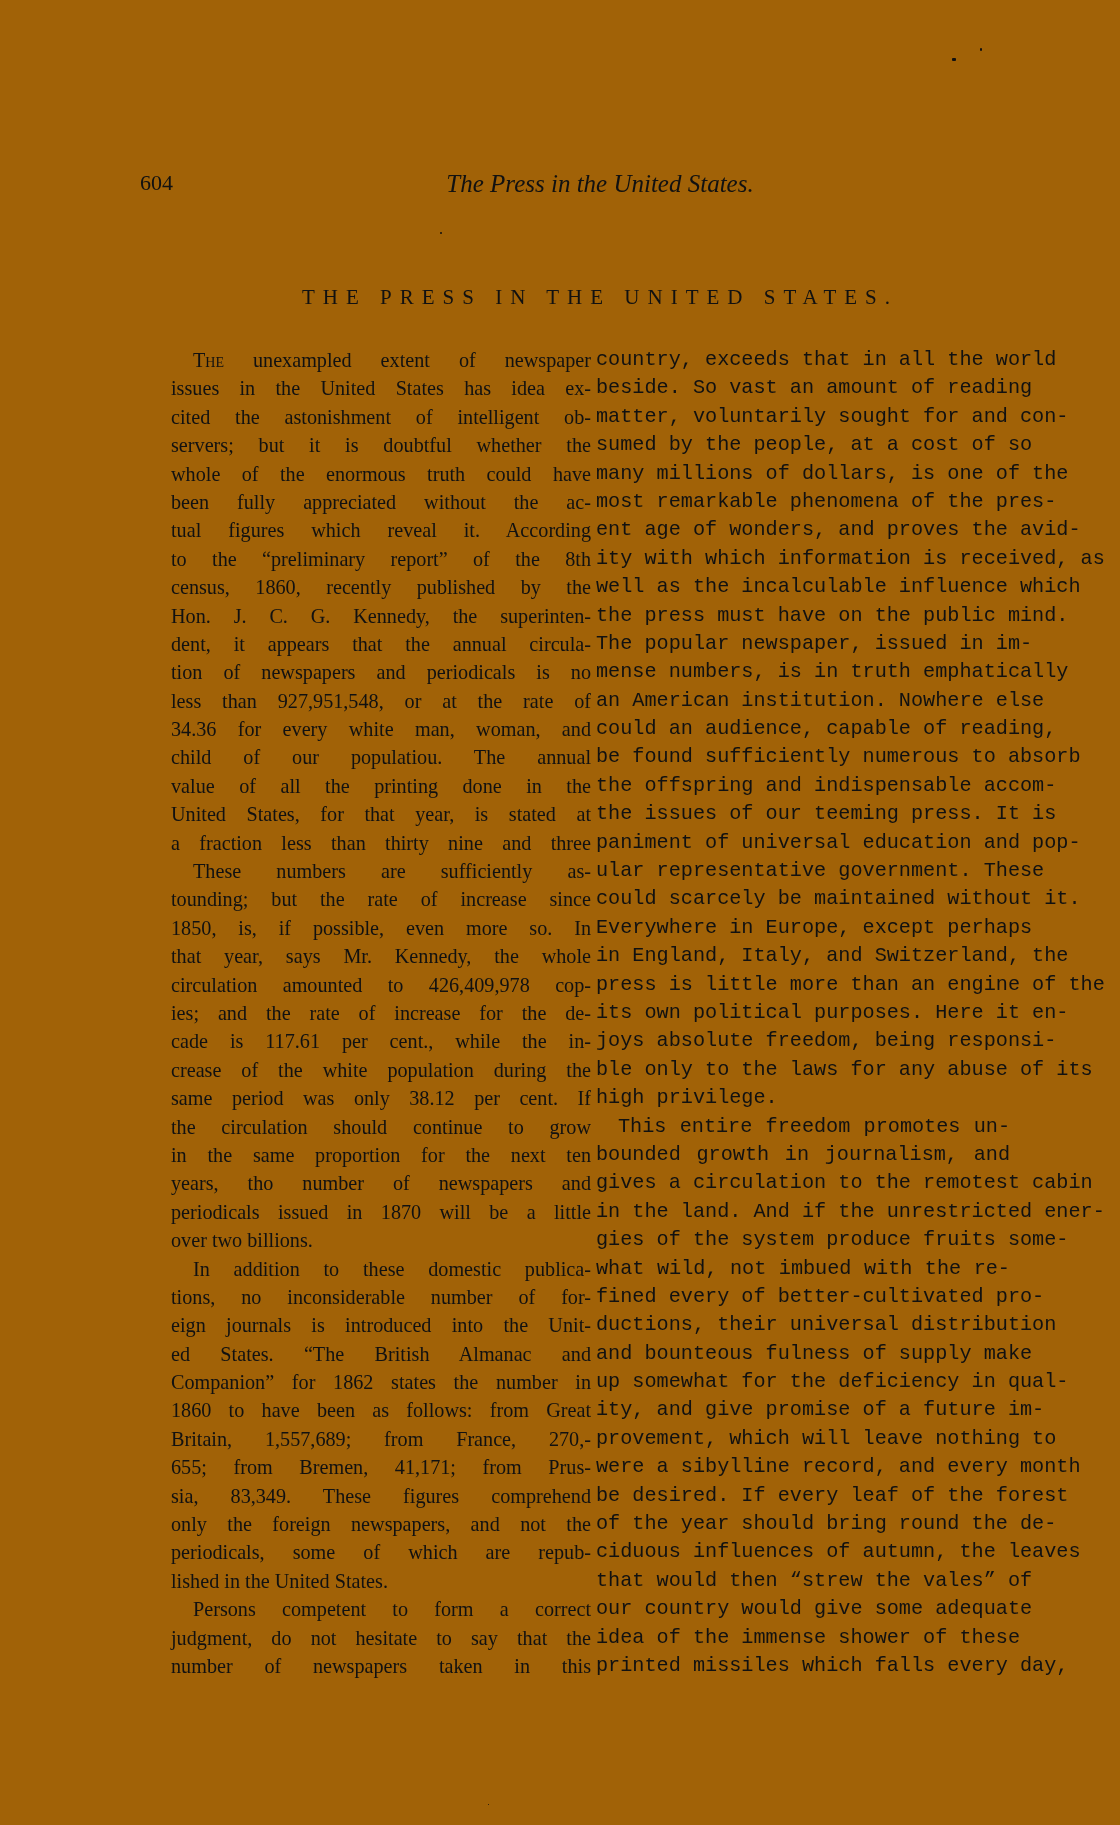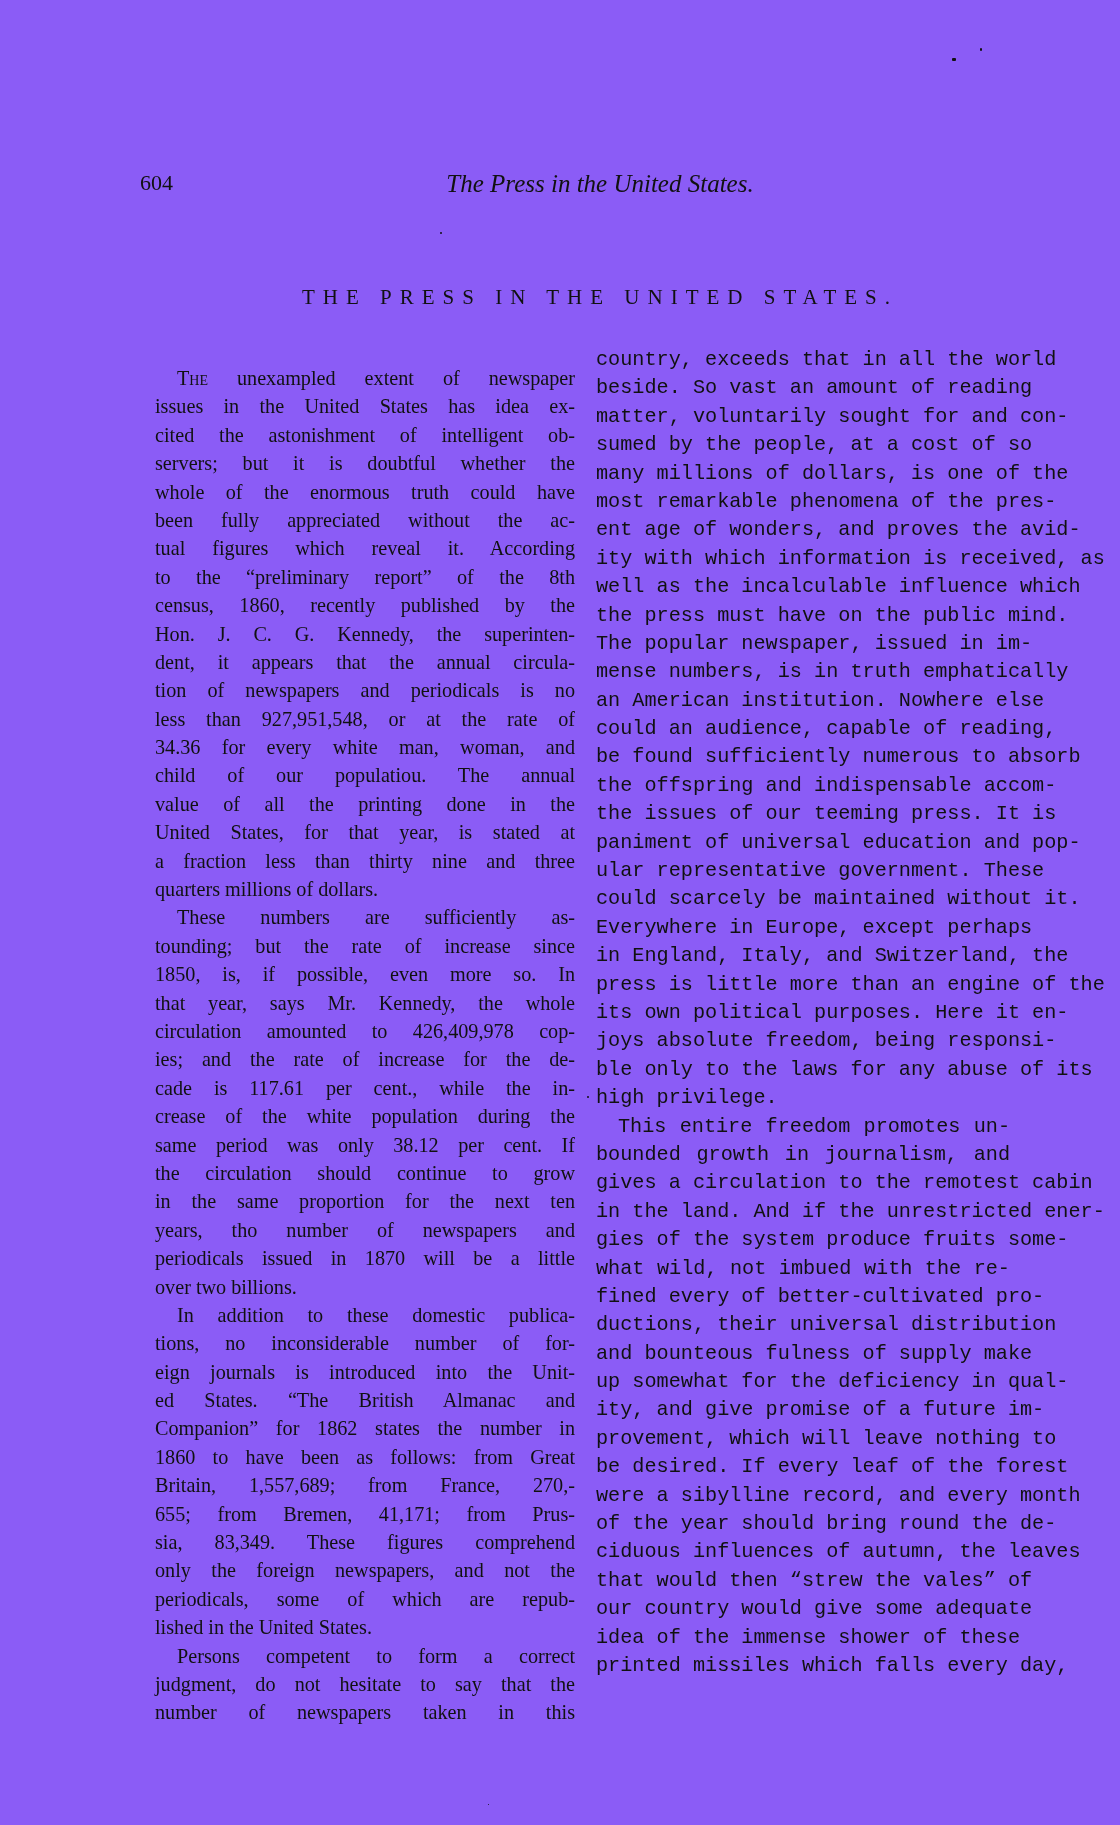--- a/index.html
+++ b/index.html
@@ -1,23 +1,23 @@
 <!DOCTYPE html>
 <html><head>
 <meta charset="utf-8">
 <style>
   html, body { margin: 0; padding: 0; background: #ffffff; }
   body { width: 1120px; height: 1825px; position: relative; overflow: hidden; color: #111; }
-  .page { position: absolute; left: 0; top: 0; width: 1120px; height: 1825px; background: #8b5cf6; }
+  .page { position: absolute; left: 0; top: 0; width: 1120px; height: 1825px; background: #a16207; }
   .running-head { position: absolute; top: 170px; left: 140px; width: 860px; height: 36px; }
   .page-number { position: absolute; left: 0; top: 0; font-family: "Liberation Serif", "DejaVu Serif", serif; font-size: 22px; }
   .running-title { position: absolute; left: 0; width: 100%; top: 0; text-align: center; font-family: "Liberation Serif", "DejaVu Serif", serif; font-style: italic; font-size: 25px; padding-left: 60px; box-sizing: border-box; }
   .article-title { position: absolute; top: 285px; left: 240px; width: 720px; text-align: center; font-family: "Liberation Serif", "DejaVu Serif", serif; font-size: 21px; letter-spacing: 8px; white-space: nowrap; }
   .col { position: absolute; top: 346px; font-family: "Liberation Serif", "DejaVu Serif", serif; font-size: 20.2px; line-height: 28.4px; }
-  .col-left { left: 155px; width: 420px; margin-top: 18px; }
+  .col-left { left: 171px; width: 420px; }
   .col-right { left: 596px; width: 414px; font-family: Liberation Mono, monospace; }
   .line { display: block; text-align: justify; text-align-last: justify; white-space: nowrap; height: 28.4px; overflow: visible; }
   .line.last { text-align-last: left; }
   .line.indent { padding-left: 22px; }
   .sc { font-variant: small-caps; }
   .speck { position: absolute; background: #111; border-radius: 1px; }
 </style>
 </head>
 <body>
 
@@ -42,21 +42,20 @@
       <span class="line">census, 1860, recently published by the</span>
       <span class="line">Hon. J. C. G. Kennedy, the superinten-</span>
       <span class="line">dent, it appears that the annual circula-</span>
       <span class="line">tion of newspapers and periodicals is no</span>
       <span class="line">less than 927,951,548, or at the rate of</span>
       <span class="line">34.36 for every white man, woman, and</span>
       <span class="line">child of our populatiou.  The annual</span>
       <span class="line">value of all the printing done in the</span>
       <span class="line">United States, for that year, is stated at</span>
       <span class="line">a fraction less than thirty nine and three</span>
-      <span class="line last">quarters millions of dollars.</span>
       <span class="line indent">These numbers are sufficiently as-</span>
       <span class="line">tounding; but the rate of increase since</span>
       <span class="line">1850, is, if possible, even more so.  In</span>
       <span class="line">that year, says Mr. Kennedy, the whole</span>
       <span class="line">circulation amounted to 426,409,978 cop-</span>
       <span class="line">ies; and the rate of increase for the de-</span>
       <span class="line">cade is 117.61 per cent., while the in-</span>
       <span class="line">crease of the white population during the</span>
       <span class="line">same period was only 38.12 per cent.  If</span>
       <span class="line">the circulation should continue to grow</span>
@@ -113,22 +112,22 @@
       <span class="line">gives a circulation to the remotest cabin</span>
       <span class="line">in the land.  And if the unrestricted ener-</span>
       <span class="line">gies of the system produce fruits some-</span>
       <span class="line">what wild, not imbued with the re-</span>
       <span class="line">fined every of better-cultivated pro-</span>
       <span class="line">ductions, their universal distribution</span>
       <span class="line">and bounteous fulness of supply make</span>
       <span class="line">up somewhat for the deficiency in qual-</span>
       <span class="line">ity, and give promise of a future im-</span>
       <span class="line">provement, which will leave nothing to</span>
+      <span class="line">were a sibylline record, and every month</span>
       <span class="line">be desired.  If every leaf of the forest</span>
-      <span class="line">were a sibylline record, and every month</span>
       <span class="line">of the year should bring round the de-</span>
       <span class="line">ciduous influences of autumn, the leaves</span>
       <span class="line">that would then “strew the vales” of</span>
       <span class="line">our country would give some adequate</span>
       <span class="line">idea of the immense shower of these</span>
       <span class="line">printed missiles which falls every day,</span>
     </div>
 
   <div class="speck" style="left:952px;top:58px;width:4px;height:3px;"></div>
   <div class="speck" style="left:980px;top:48px;width:2px;height:3px;"></div>

